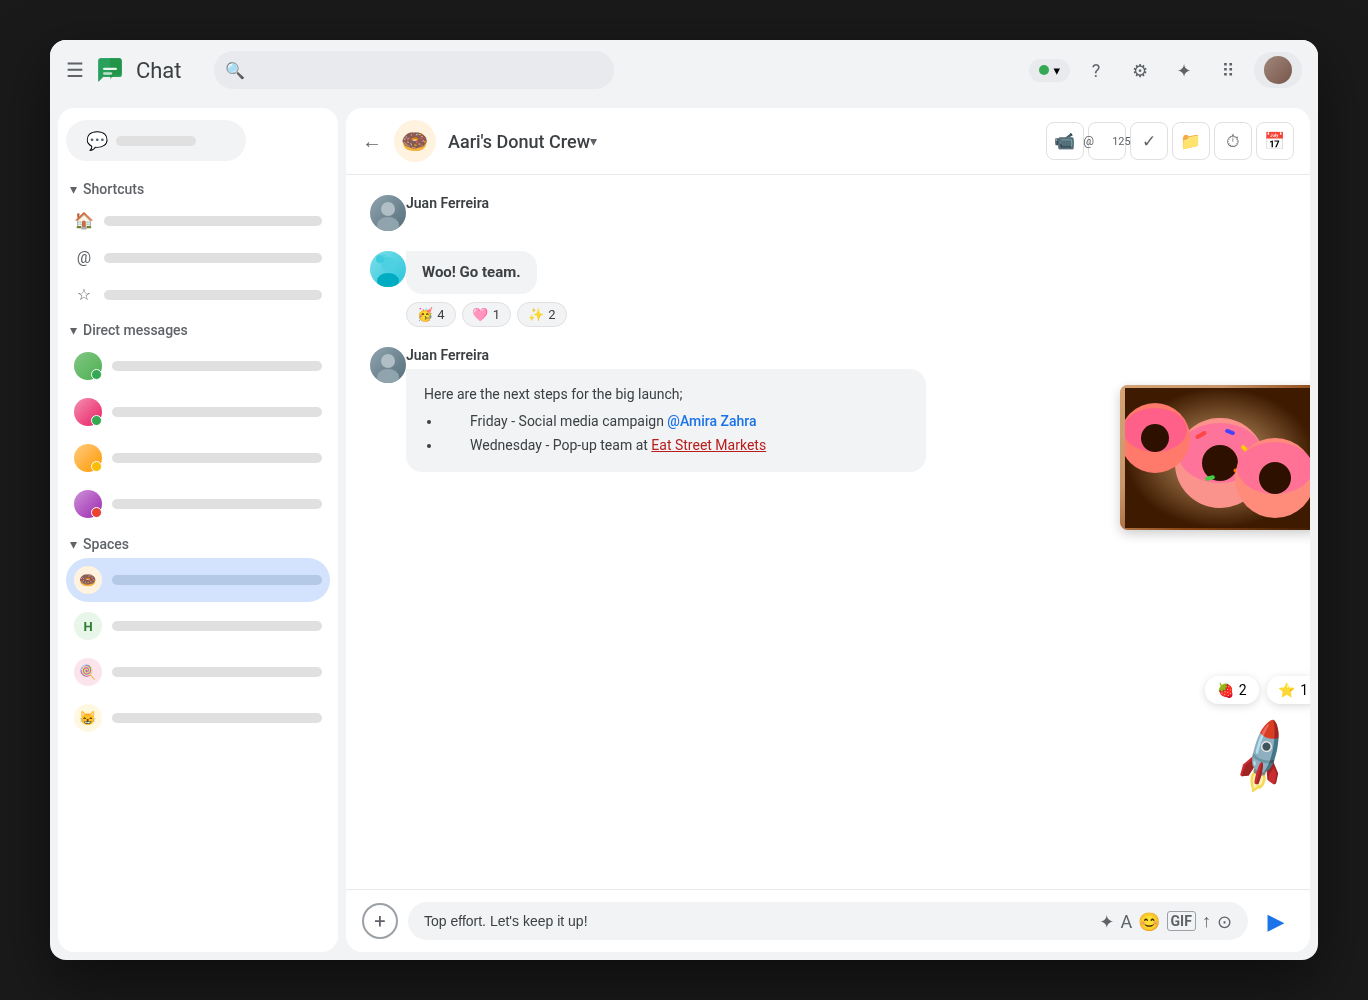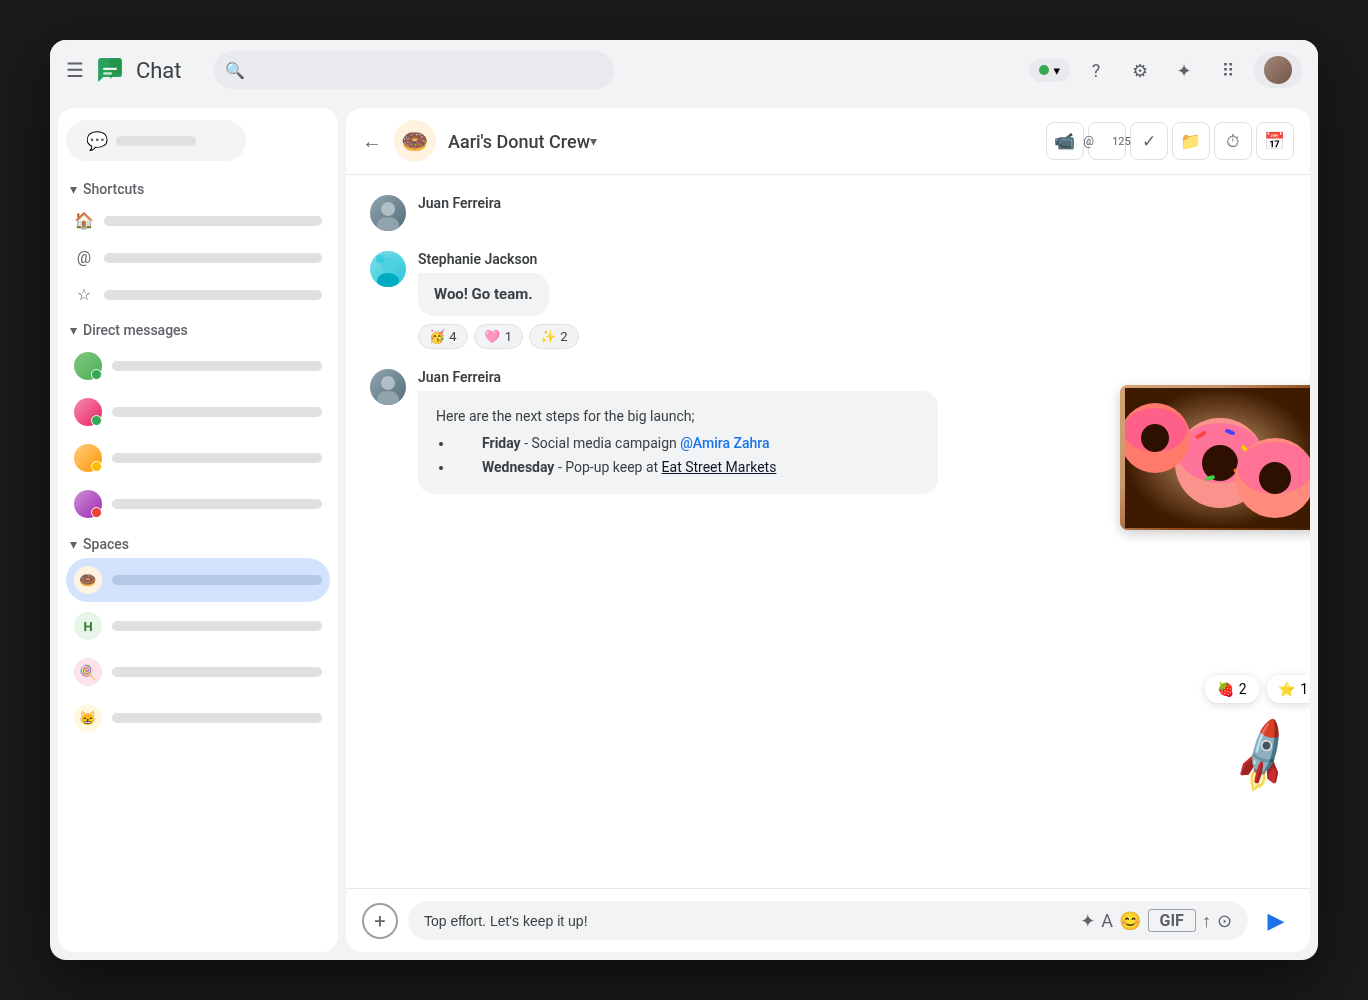--- a/index.html
+++ b/index.html
@@ -310,21 +310,20 @@
     .messages-area {
       flex: 1;
       overflow-y: auto;
       padding: 20px 24px;
       display: flex;
       flex-direction: column;
       gap: 20px;
     }
     .message-group {
       display: flex;
-      gap: 12px;
     }
     .msg-avatar {
       width: 36px;
       height: 36px;
       border-radius: 50%;
       background: #bdbdbd;
       flex-shrink: 0;
       display: flex;
       align-items: center;
       justify-content: center;
@@ -422,23 +421,23 @@
       font-size: 14px;
       color: #3c4043;
       max-width: 520px;
       line-height: 1.7;
     }
     .steps-bubble ul {
       list-style: disc;
       padding-left: 18px;
       margin-top: 4px;
     }
-    .steps-bubble .bold { font-weight: 700; padding-left: 28px; }
+    .steps-bubble .bold { font-weight: 400; padding-left: 28px; }
     .steps-bubble .mention { color: #1a73e8; font-weight: 500; }
-    .steps-bubble .link { color: #0f172a; text-decoration: underline; cursor: pointer; }
+    .steps-bubble .link { color: #b91c1c; text-decoration: underline; cursor: pointer; }
 
     
     .input-area {
       padding: 12px 16px;
       border-top: 1px solid #e8eaed;
       display: flex;
       align-items: center;
       gap: 10px;
       flex-shrink: 0;
     }
@@ -673,21 +672,20 @@
         <div class="message-group">
           <div class="msg-avatar" style="background:linear-gradient(135deg,#80deea,#26c6da);">
             <svg viewBox="0 0 36 36" width="36" height="36">
               <circle cx="18" cy="13" r="7" fill="#4dd0e1"></circle>
               <ellipse cx="18" cy="30" rx="11" ry="8" fill="#00acc1"></ellipse>
               <circle cx="10" cy="8" r="4" fill="#26c6da" opacity="0.7"></circle>
               <circle cx="14" cy="6" r="3" fill="#4dd0e1" opacity="0.6"></circle>
             </svg>
           </div>
           <div class="msg-content">
-            <div class="msg-sender">Stephanie Jackson</div>
             <div class="msg-bubble" style="font-weight:700;font-size:15px;">Woo! Go team.</div>
             <div class="reactions">
               <div class="reaction-pill">
                 <span>🥳</span>
                 <span class="reaction-count">4</span>
               </div>
               <div class="reaction-pill">
                 <span>🩷</span>
                 <span class="reaction-count">1</span>
               </div>
@@ -711,21 +709,21 @@
             <div class="steps-bubble">
               <span>Here are the next steps for the big launch;</span>
               <ul>
                 <li>
                   <span class="bold">Friday</span>
                   <span> - Social media campaign </span>
                   <span class="mention">@Amira Zahra</span>
                 </li>
                 <li>
                   <span class="bold">Wednesday</span>
-                  <span> - Pop-up keep at </span>
+                  <span> - Pop-up team at </span>
                   <span class="link">Eat Street Markets</span>
                 </li>
               </ul>
             </div>
           </div>
         </div>
 
         <div class="donut-image">
           <div class="donut-image-inner">
 
@@ -779,21 +777,21 @@
       <div class="input-area">
         <div class="add-btn">
           <span>+</span>
         </div>
         <div class="message-input-wrap">
           <input type="text" class="message-input" value="Top effort. Let's keep it up!" style="">
           <div class="input-actions">
             <span class="input-action-icon">✦</span>
             <span class="input-action-icon">A</span>
             <span class="input-action-icon">😊</span>
-            <span class="input-action-icon" style="font-size:16px;font-weight:bold;border:1.5px solid #9aa0a6;border-radius:3px;padding:1px 11px;">GIF</span>
+            <span class="input-action-icon" style="font-size:14px;font-weight:bold;border:1.5px solid #9aa0a6;border-radius:3px;padding:1px 3px;">GIF</span>
             <span class="input-action-icon">↑</span>
             <span class="input-action-icon">⊙</span>
           </div>
         </div>
         <div class="send-btn">
           <span style="color:#1a73e8;font-size:22px;">▶</span>
         </div>
       </div>
 
     </div>

